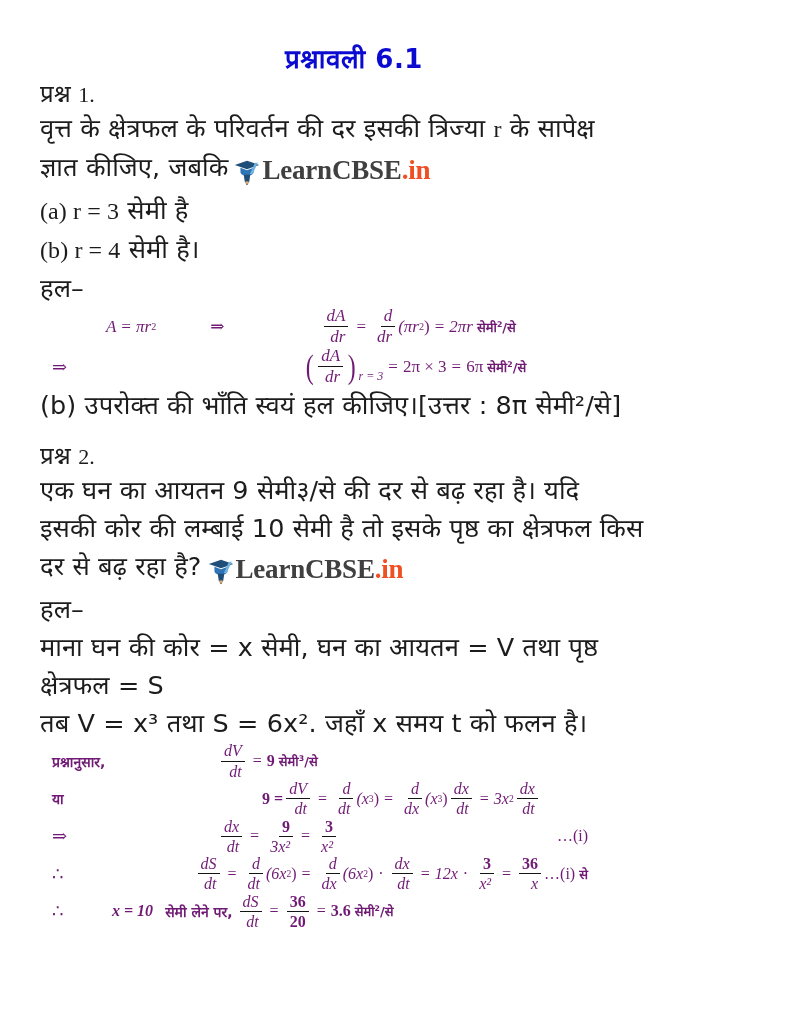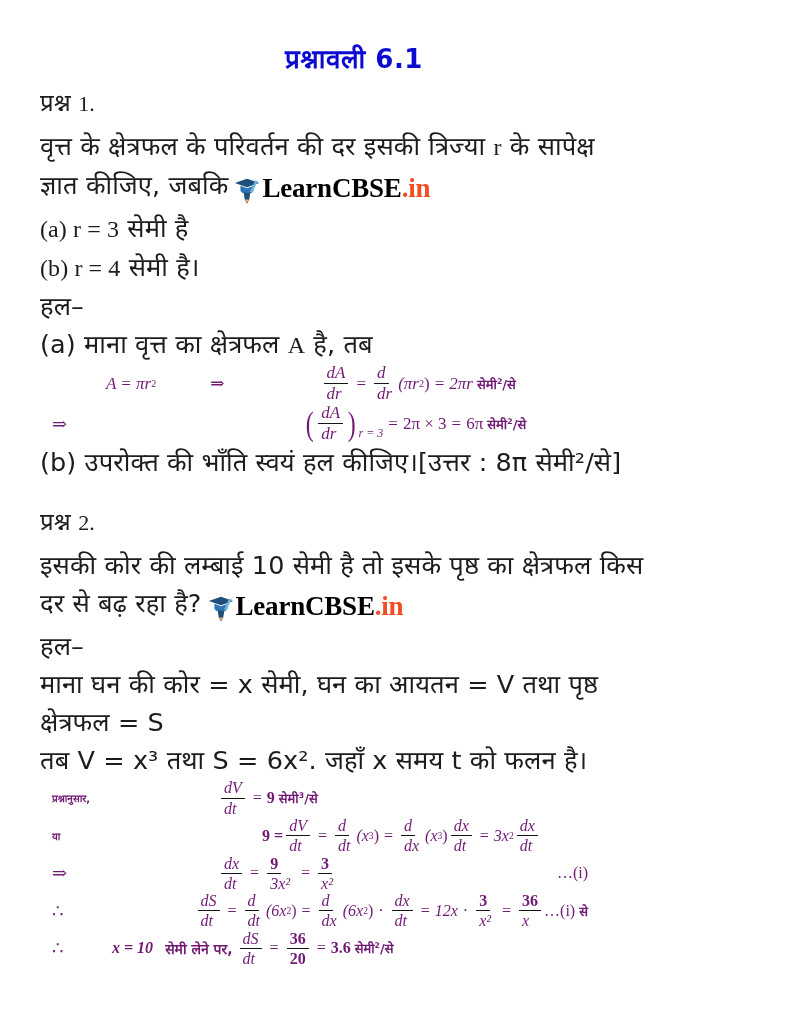--- a/index.html
+++ b/index.html
@@ -45,21 +45,21 @@
   .line {
     font-size: 25.5px;
     line-height: 38px;
     white-space: nowrap;
     color: #1c1c1c;
     font-family: "DejaVu Sans", "Liberation Sans", sans-serif;
     letter-spacing: 0.1px;
   }
   .qlabel {
     font-size: 24px;
-    line-height: 47px;
+    line-height: 28px;
     font-family: "DejaVu Sans", "Liberation Sans", sans-serif;
     color: #1c1c1c;
   }
   .qlabel .num {
     font-family: "Liberation Serif", "DejaVu Serif", serif;
     font-size: 22px;
   }
   .latin {
     font-family: "Liberation Serif", "DejaVu Serif", serif;
     font-size: 24px;
@@ -81,21 +81,21 @@
   .logo .cap {
     display: inline-block;
     vertical-align: -6px;
     width: 30px;
     height: 30px;
   }
   .logo .word {
     font-family: "Liberation Serif", "DejaVu Serif", serif;
     font-size: 27px;
     font-weight: 600;
-    color: #000000;
+    color: #404040;
     letter-spacing: -0.2px;
     vertical-align: 2px;
     text-align: center;
   }
   .logo .tld {
     font-family: "Liberation Serif", "DejaVu Serif", serif;
     font-size: 27px;
     font-weight: bold;
     color: #f04e23;
     letter-spacing: -0.2px;
@@ -111,21 +111,21 @@
   .math-row {
     display: flex;
     align-items: center;
     white-space: nowrap;
     font-size: 17px;
     min-height: 34px;
   }
   .math-row.small { font-size: 16px; min-height: 32px; }
   .mlead {
     font-family: "DejaVu Sans", "Liberation Sans", sans-serif;
-    font-size: 10px;
+    font-size: 14px;
     font-weight: bold;
     min-width: 60px;
     display: inline-block;
   }
   .mlead.sym {
     font-family: "Liberation Serif", "DejaVu Serif", serif;
     font-size: 18px;
     font-weight: normal;
   }
   .gap-a { display: inline-block; width: 54px; }
@@ -136,21 +136,21 @@
   .op { padding: 0 5px; }
   .unit {
     font-family: "DejaVu Sans", "Liberation Sans", sans-serif;
     font-size: 13px;
     font-weight: bold;
     padding-left: 4px;
   }
   .frac {
     display: inline-flex;
     flex-direction: column;
-    align-items: flex-start;
+    align-items: flex-end;
     vertical-align: middle;
     margin: 0 3px;
     line-height: 1.08;
   }
   .frac .num {
     border-bottom: 1.3px solid #141414;
     padding: 0 3px 1px 3px;
   }
   .frac .den {
     padding: 1px 3px 0 3px;
@@ -224,25 +224,20 @@
       <span>सेमी है</span>
     </div>
 
     <div class="line">
       <span class="latin">(b) r = 4</span>
       <span>सेमी है।</span>
     </div>
 
     <div class="line">हल–</div>
 
-    <div class="line">
-      <span>(a) माना वृत्त का क्षेत्रफल</span>
-      <span class="latin">A</span>
-      <span>है,  तब</span>
-    </div>
 
     <div class="math-block">
 
       <div class="math-row">
         <span class="gap-a"></span>
         <span class="mi">A = πr</span>
           <sup class="sm">2</sup>
         <span class="gap-a"></span>
         <span>⇒</span>
         <span class="gap-b"></span>
@@ -287,20 +282,21 @@
 
     <div class="line">(b) उपरोक्त की भाँति स्वयं हल कीजिए।[उत्तर : 8π सेमी²/से]</div>
 
     <div class="spacer-md"></div>
 
     <div class="qlabel">
       <span>प्रश्न</span>
       <span class="num">2.</span>
     </div>
 
+    <div class="line">एक घन का आयतन 9 सेमी३/से की दर से बढ़ रहा है। यदि</div>
     <div class="line">इसकी कोर की लम्बाई 10 सेमी है तो इसके पृष्ठ का क्षेत्रफल किस</div>
 
     <div class="line">
       <span>दर से बढ़ रहा है?</span><span class="logo"><span class="cap"><svg viewBox="0 0 32 32" width="30" height="30" xmlns="http://www.w3.org/2000/svg" aria-hidden="true">
         <path d="M3 8.5 L16 4 L29 8.5 L16 13 Z" fill="#1f4e79"></path>
         <path d="M9 11.5 L9 16 C9 18.4 12.1 20 16 20 C19.9 20 23 18.4 23 16 L23 11.5 L16 14 Z" fill="#2e75b6"></path>
         <path d="M12.5 19 L19.5 19 L18.4 26 L16 30 L13.6 26 Z" fill="#1f4e79"></path>
         <path d="M13.9 26.2 L18.1 26.2 L16 30 Z" fill="#f7b26a"></path>
         <path d="M15.2 28.6 L16.8 28.6 L16 30 Z" fill="#3a3a3a"></path>
         <path d="M24.5 6 L27.5 6 L22 18 L19 18 Z" fill="#6fb3e0"></path>

